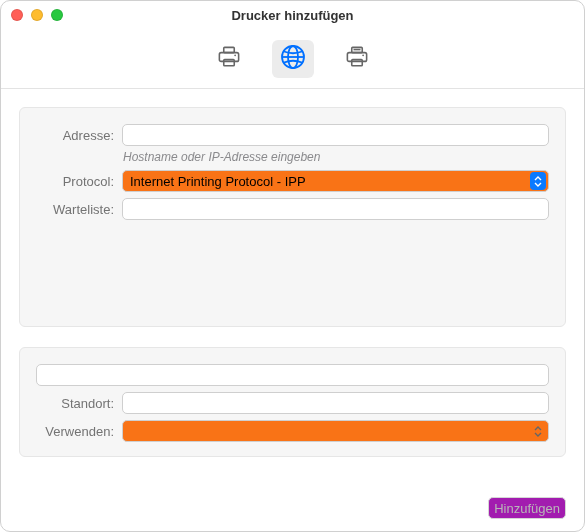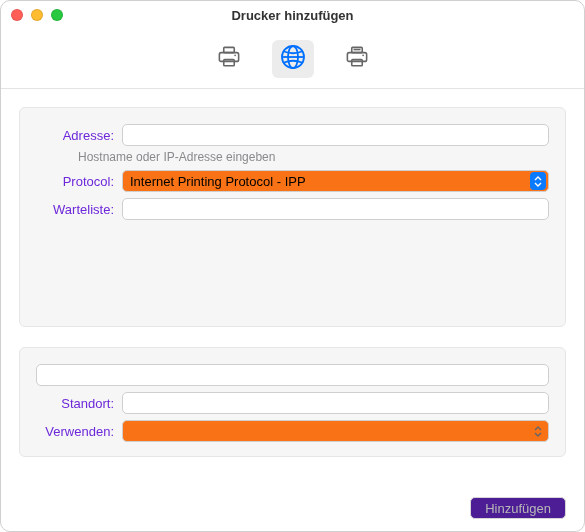--- a/index.html
+++ b/index.html
@@ -81,31 +81,32 @@
   .row {
     display: flex;
     align-items: center;
     margin-bottom: 6px;
   }
   .row .lbl {
     width: 86px;
     text-align: right;
     padding-right: 8px;
     font-size: 13px;
-    color: #6d28d9;
+    color: #737373;
   }
   .row .ctrl {
     flex: 1;
   }
   .hint {
     font-size: 12px;
     color: #8a8a8d;
-    margin-left: 42px;
+    margin-left: 87px;
     margin-top: -2px;
     margin-bottom: 6px;
+    font-style: italic;
   }
   input.text {
     width: 100%;
     height: 22px;
     border: 1px solid #cfcfcf;
     border-radius: 5px;
     background: #fff;
     padding: 0 6px;
     font-size: 13px;
     outline: none;
@@ -135,24 +136,24 @@
   .select .knob.blue { background: #0a7aff; color: #fff; }
   .select .knob.gray { color: #666; }
   .select .knob svg { width: 8px; height: 5px; display:block; }
   .footer {
     display: flex;
     justify-content: flex-end;
     padding: 10px 18px 12px 18px;
   }
   .btn {
     height: 22px;
-    padding: 0 14px;
+    padding: 0 5px;
     border: 1px solid #d6d6d6;
     border-radius: 5px;
-    background: #4c1d95;
+    background: #a21caf;
     font-size: 13px;
     color: #b7b7b7;
     display: flex;
     align-items: center;
   }
 </style>
 </head>
 <body>
 
 <div class="window">

